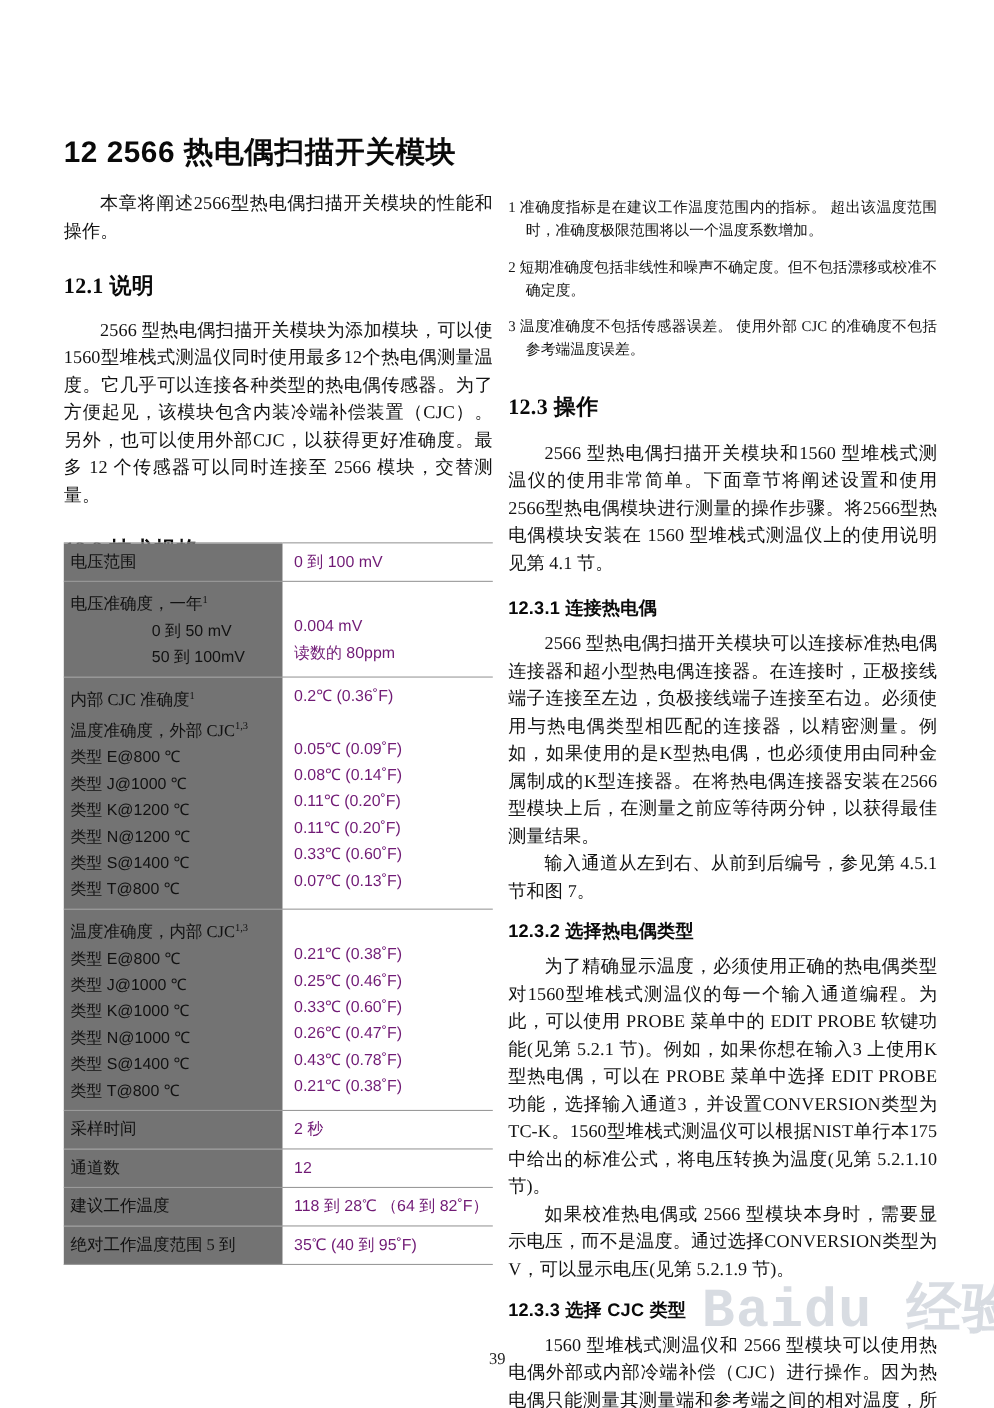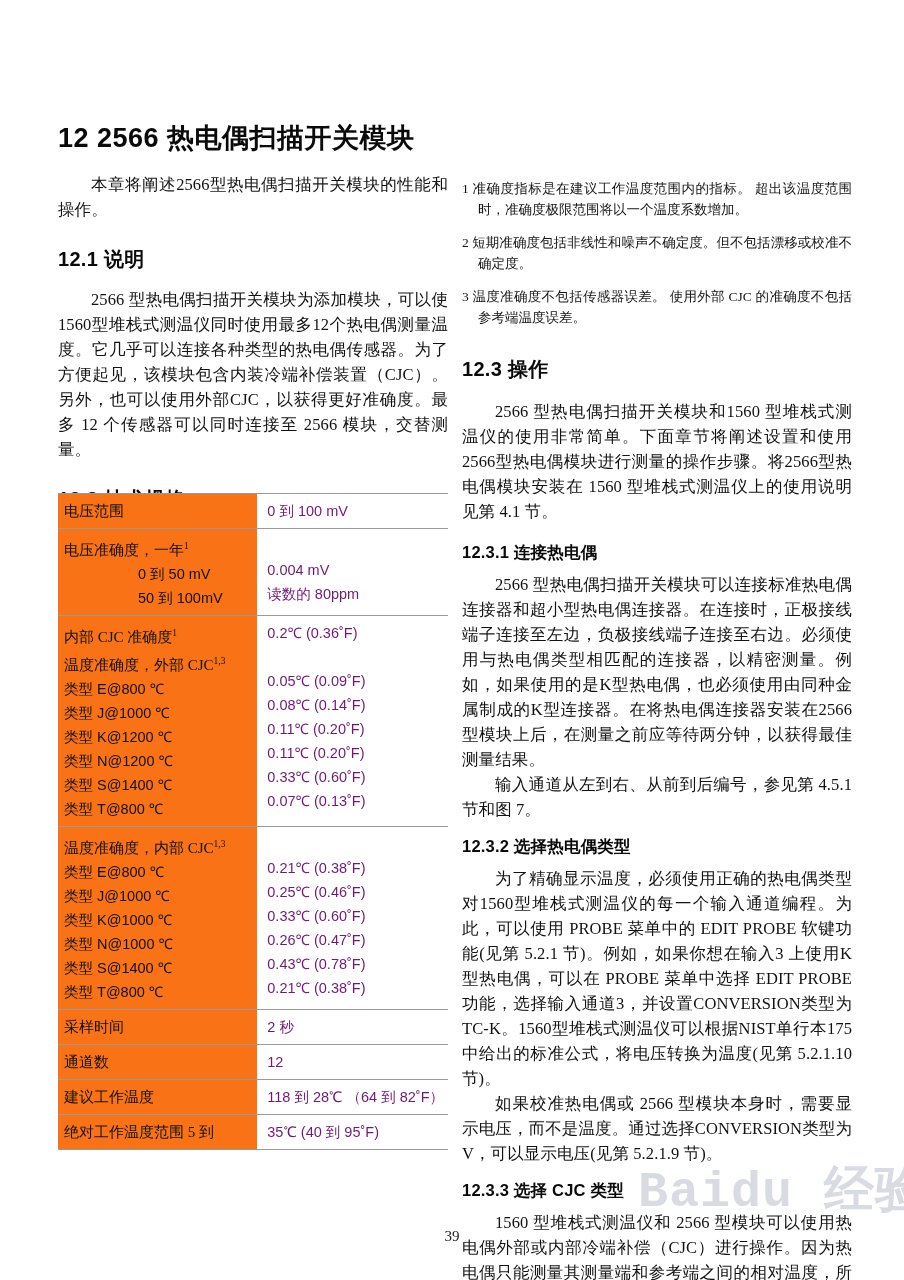--- a/index.html
+++ b/index.html
@@ -56,21 +56,21 @@
     font-size: 16.5px;
     line-height: 25px;
     text-align: justify;
     text-indent: 2em;
     color: #121212;
     letter-spacing: 0.1px;
   }
 
   h2.sec {
     margin: 0;
-    font-family: Liberation Sans, sans-serif;
+    font-family: Liberation Serif, serif;
     font-size: 20px;
     font-weight: 600;
     color: #0a0a0a;
     letter-spacing: 0.3px;
   }
   h3.subsec {
     margin: 0;
     font-family: "Liberation Sans", sans-serif;
     font-size: 16.5px;
     font-weight: 600;
@@ -108,21 +108,21 @@
   .spec-table td {
     padding: 0;
     vertical-align: top;
     border-top: 1.3px solid #9a9a9a;
   }
   .spec-table tr:last-child td {
     border-bottom: 1.3px solid #9a9a9a;
   }
   .spec-table td.k {
     width: 214px;
-    background: #f97316;
+    background: #737373;
     padding: 5px 8px 5px 6px;
     font-family: "Liberation Serif", serif;
     font-size: 15px;
     color: #111;
   }
   .spec-table td.v {
     background: #ffffff;
     padding: 5px 4px 5px 10px;
     font-family: "Liberation Sans", sans-serif;
     font-size: 14.5px;

